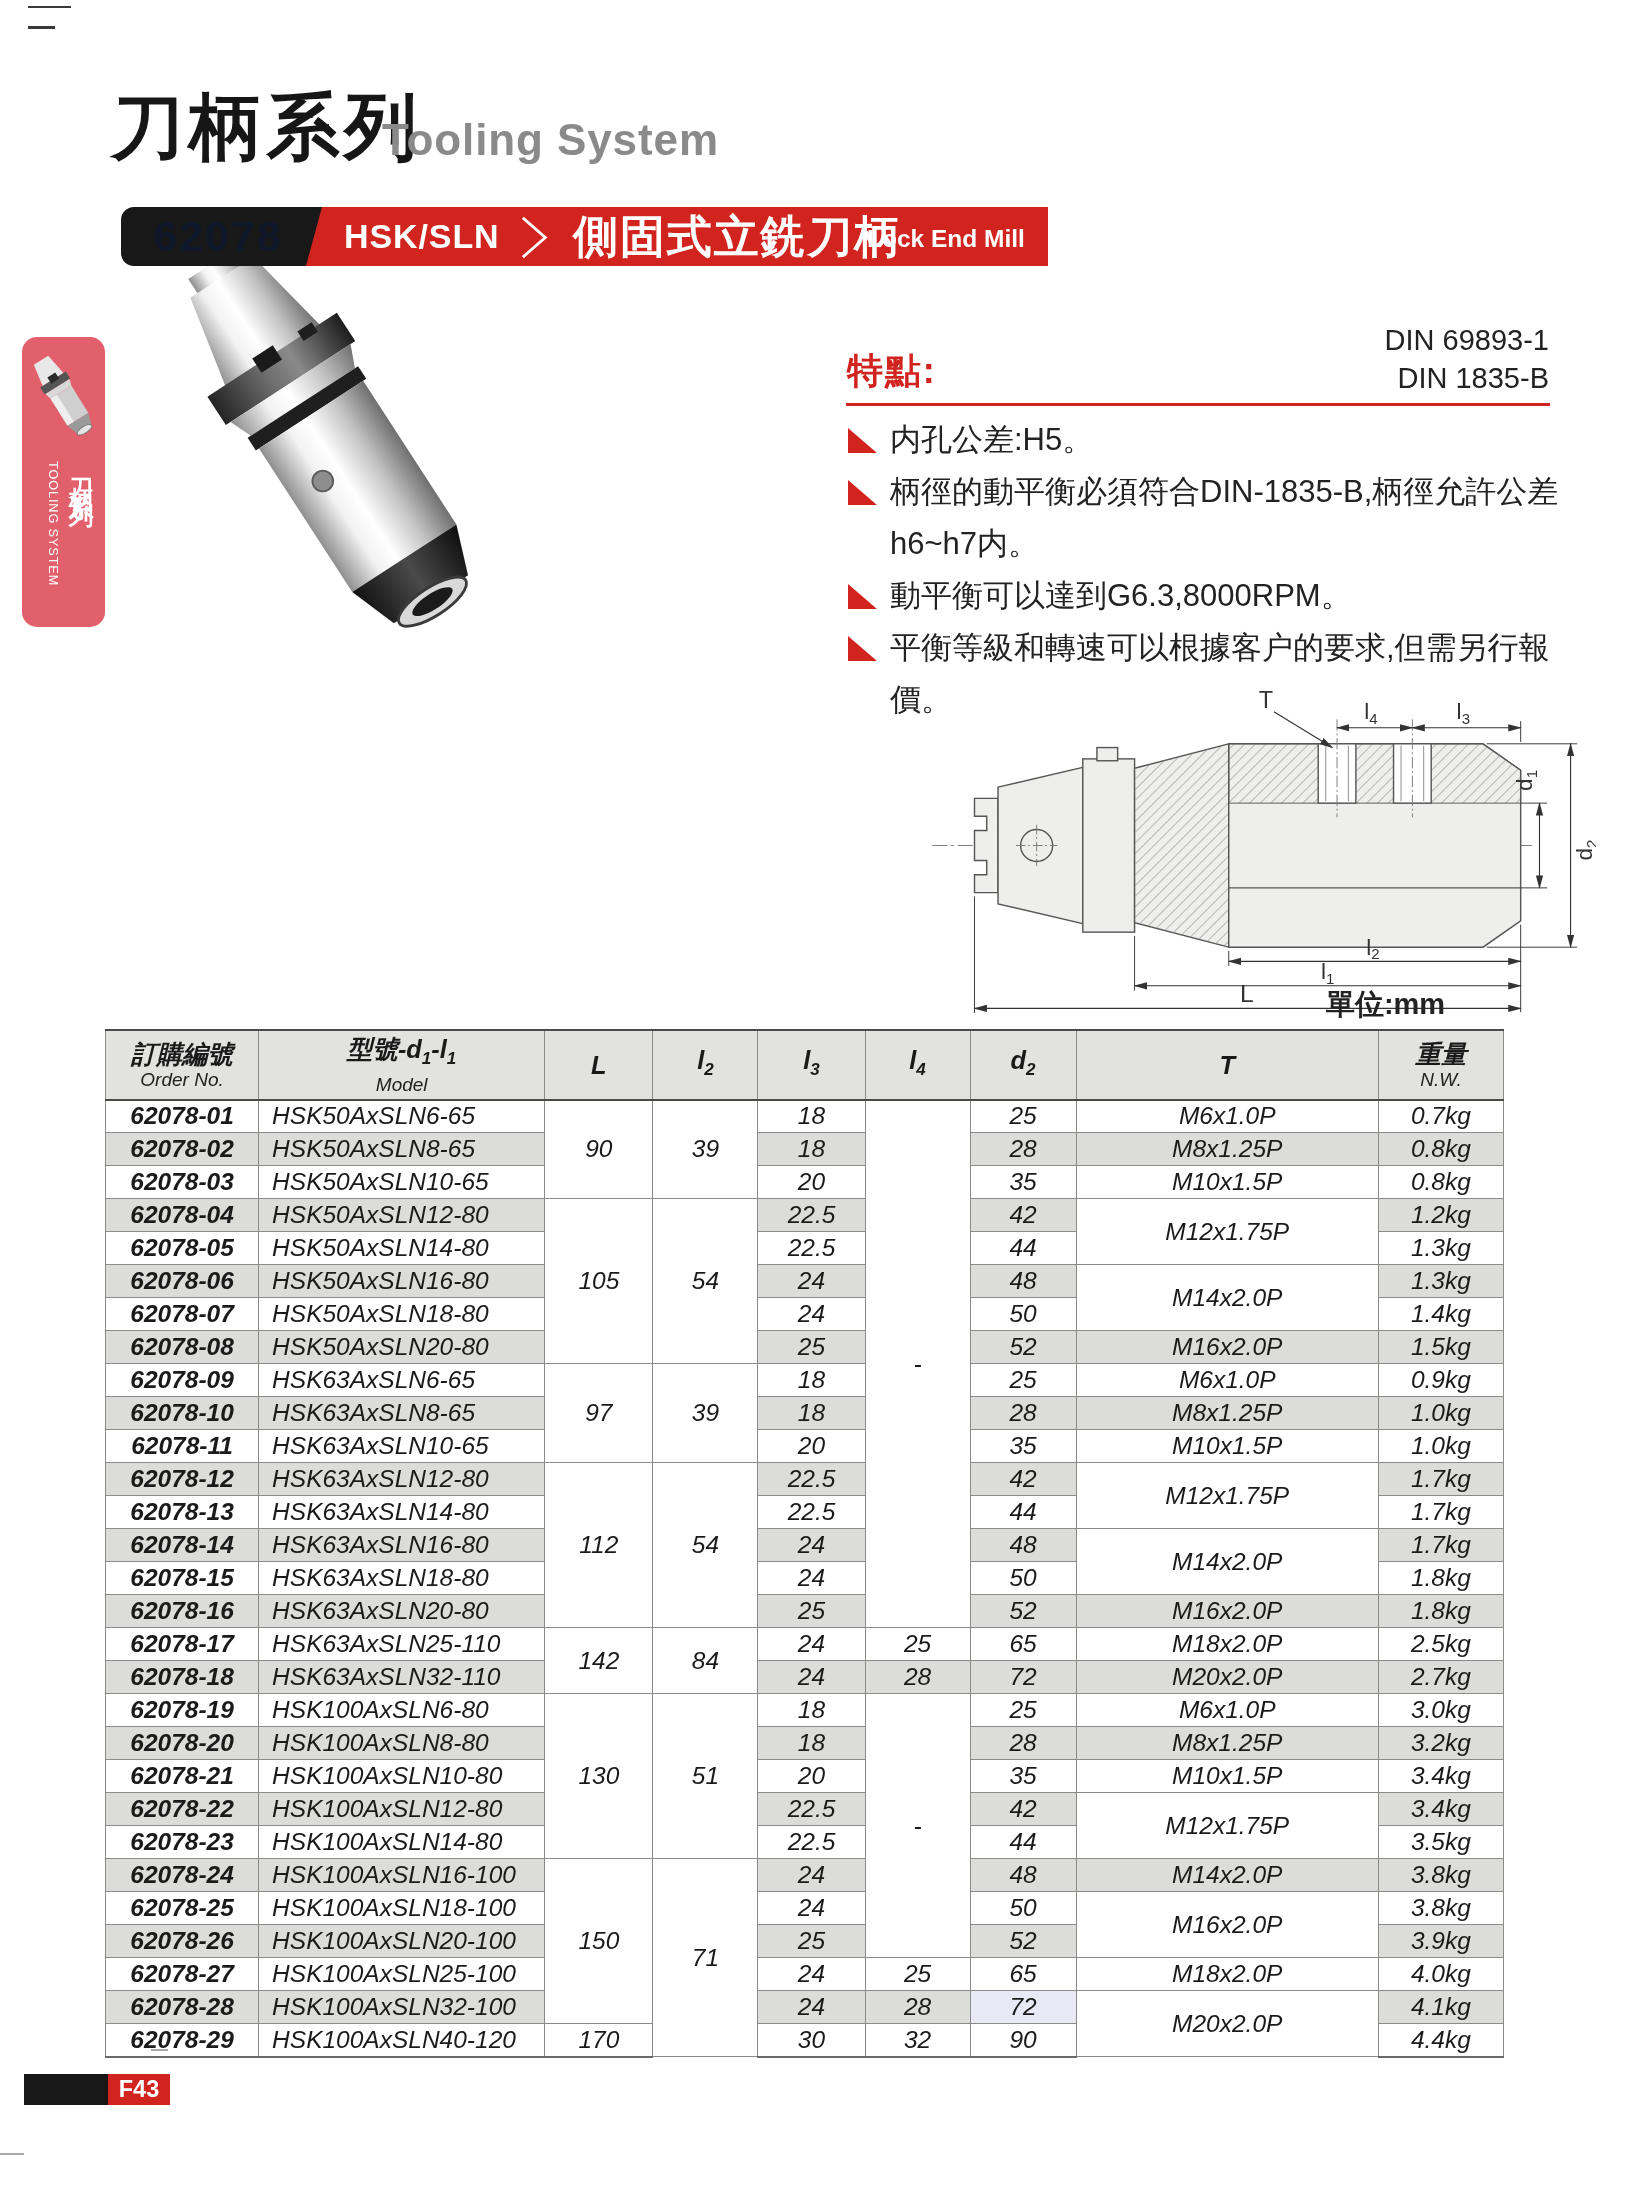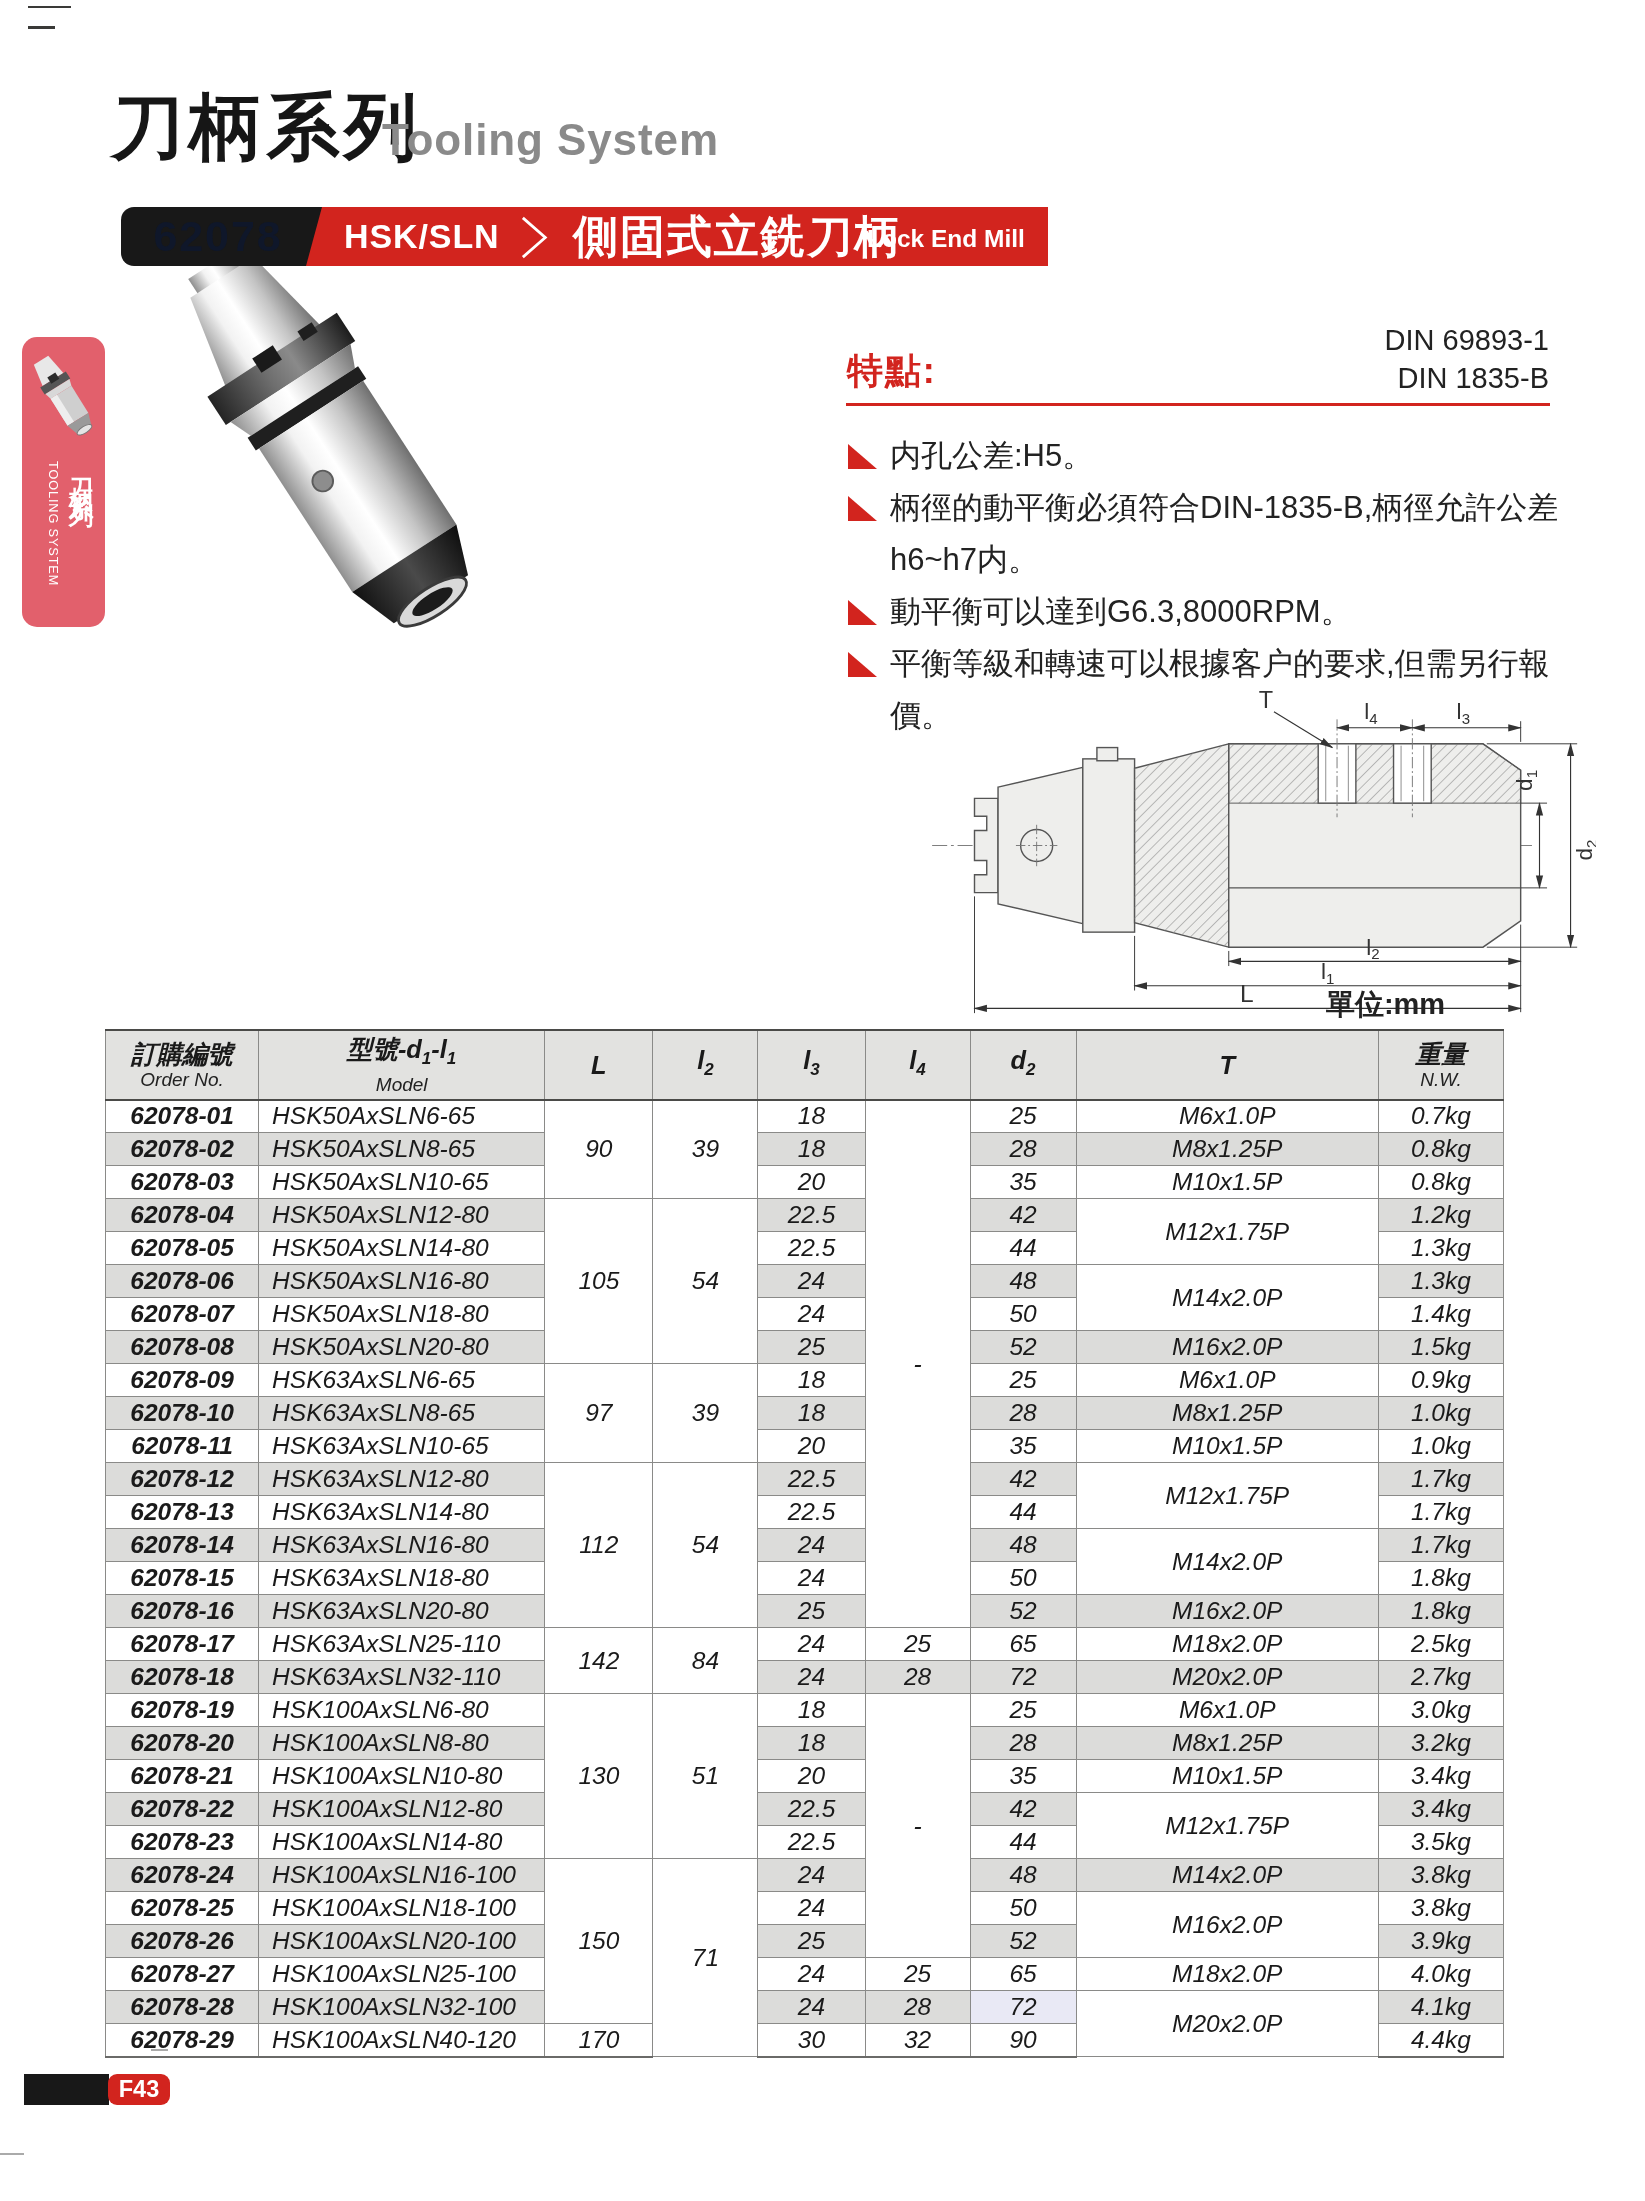--- a/index.html
+++ b/index.html
@@ -33,21 +33,21 @@
   .side-tab .zh{position:absolute;left:43px;top:122px;writing-mode:vertical-rl;
                 font-size:24.5px;font-weight:bold;color:#fff;letter-spacing:8.5px;}
   .side-tab .en{position:absolute;left:38px;top:124px;transform:rotate(90deg);transform-origin:top left;
                 font-size:12.7px;color:#fff;white-space:nowrap;letter-spacing:0.9px;}
 
   
   .din{position:absolute;width:301px;text-align:right;left:1248px;font-size:29px;color:#222;}
   .din b{font-weight:normal;}
   .feat-head{left:847px;top:347px;font-size:36px;font-weight:bold;color:#d2241e;letter-spacing:1.9px;}
   .red-rule{left:846px;top:403px;width:704px;height:2.8px;background:#d2241e;}
-  .features{left:846px;top:430px;width:716px;list-style:none;margin:0;padding:0;}
+  .features{left:846px;top:414px;width:716px;list-style:none;margin:0;padding:0;}
   .features li{position:relative;padding-left:44px;font-size:31px;line-height:52px;color:#222;}
   .features .tri{position:absolute;left:1.9px;top:14px;width:0;height:0;
                  border-bottom:25.4px solid #d2241e;border-right:29px solid transparent;}
 
   
   .unit{left:1310px;top:985px;width:151px;text-align:center;font-size:29px;color:#222;font-weight:bold;}
 
   
   .spec{left:105px;top:1029px;width:1399px;border-collapse:collapse;table-layout:fixed;font-style:italic;}
   .spec th,.spec td{border:0.9px solid #8a8a88;}
@@ -60,21 +60,21 @@
   .spec tbody td:first-child{font-weight:bold;}
   .spec tbody td:nth-child(2){text-align:left;padding-left:13px;}
   .spec tbody tr:nth-child(even) td{background:#dcdcda;}
   .spec tbody tr td.merged{background:#ffffff;}
   .spec tbody tr td.hl{background:#e9e9f5;}
   .spec tbody tr:last-child td{border-bottom:2.8px solid #6a6a68;}
 
   
   .foot-black{left:23.5px;top:2074px;width:85px;height:31px;background:#181818;}
   .foot-red{left:108px;top:2074px;width:62px;height:31px;background:#d2241e;color:#fff;
-            font-size:23.5px;font-weight:bold;text-align:center;line-height:31px;border-radius:9px;}
+            font-size:23.5px;font-weight:bold;text-align:center;line-height:31px;}
 </style>
 </head>
 <body>
 
 <div class="page">
 
   <div class="mark" style="left:28px;top:5.6px;width:43px;height:2.8px;"></div>
   <div class="mark" style="left:28px;top:26px;width:27px;height:2.8px;"></div>
   <div class="mark" style="left:153px;top:2016px;width:14px;height:1.9px;background:#aaa;"></div>
   <div class="mark" style="left:151px;top:2049px;width:17px;height:1.9px;background:#aaa;"></div>

